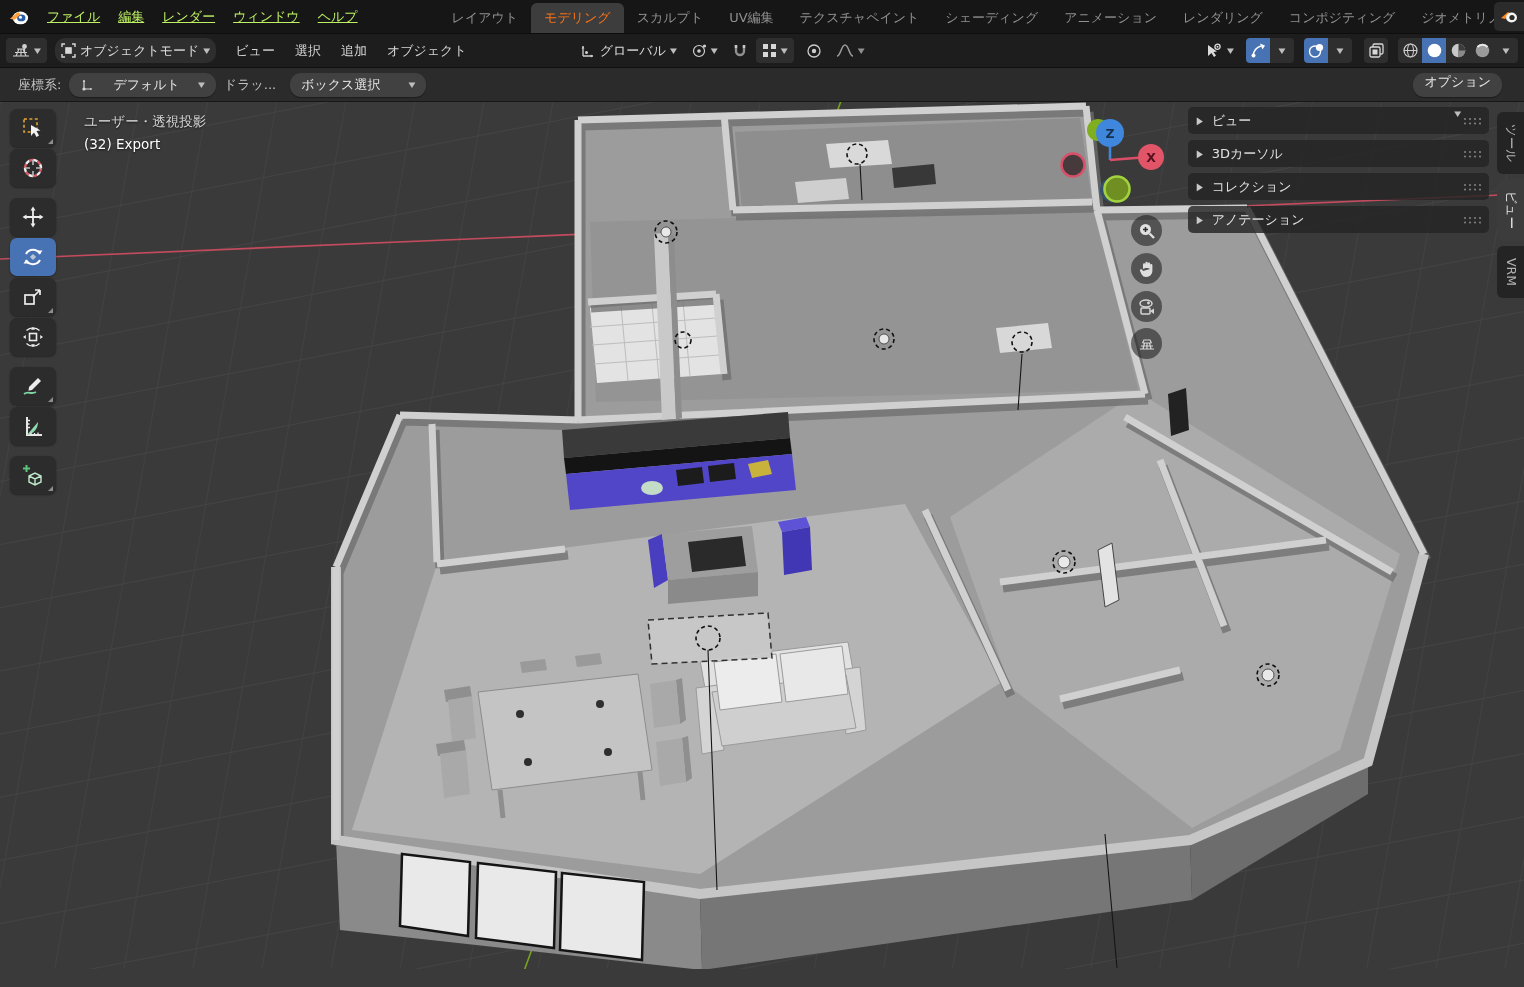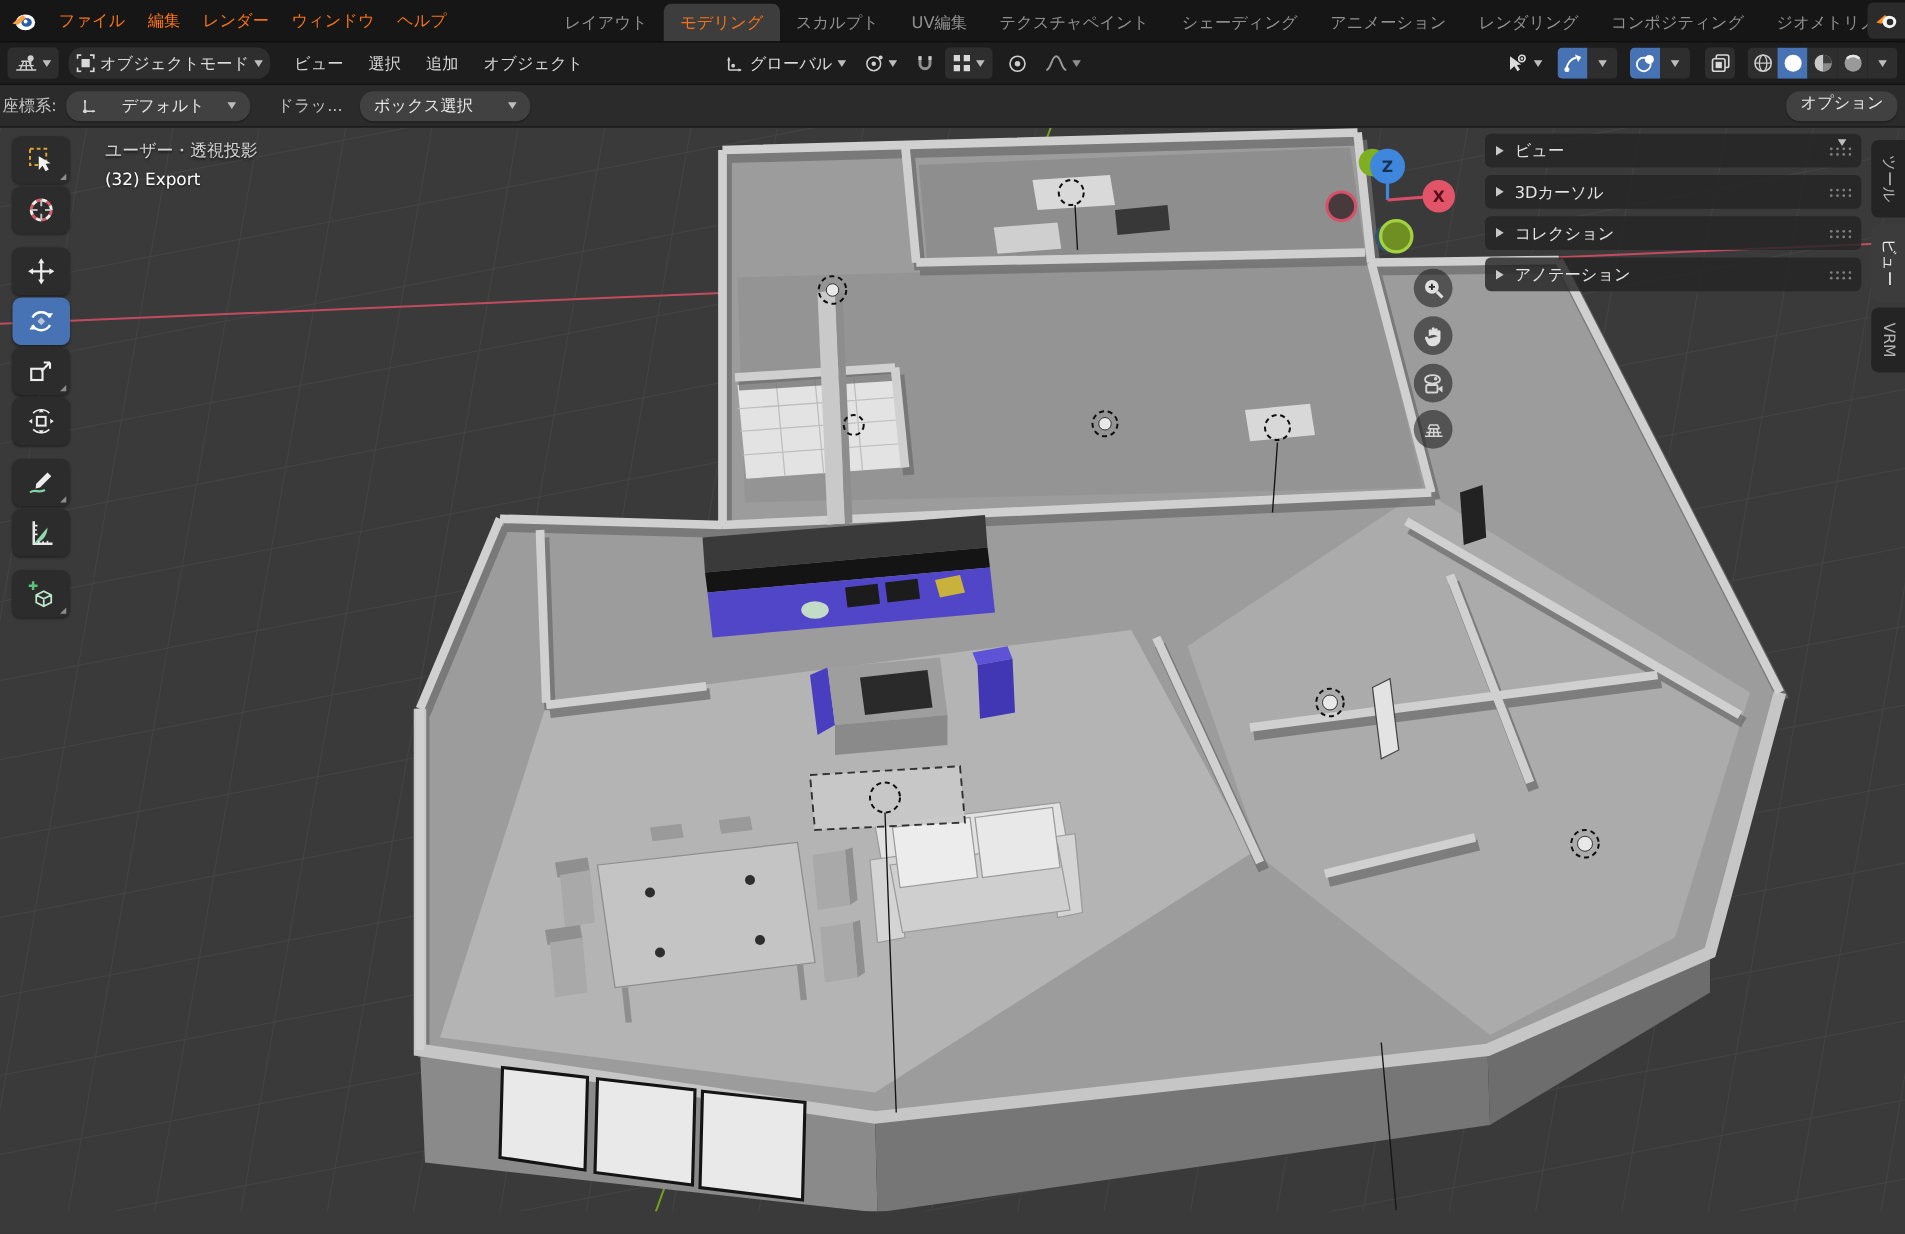--- a/index.html
+++ b/index.html
@@ -8,22 +8,22 @@
     background:#3a3a3a;font-family:"DejaVu Sans","Liberation Sans",sans-serif;
     -webkit-font-smoothing:antialiased;user-select:none;
   }
   
   .topbar{
     height:33px;background:#161616;display:flex;align-items:stretch;
     border-bottom:1px solid #0d0d0d;position:relative;z-index:30;
   }
   .logo{width:38px;display:flex;align-items:center;justify-content:center;}
   .menu-item{
-    color:#f97316;font-size:13px;display:flex;align-items:center;
-    padding:0 9px;cursor:default;white-space:nowrap;
+    color:#bef264;font-size:13px;display:flex;align-items:center;
+    padding:0 9px;cursor:default;white-space:nowrap;text-decoration:underline;
   }
   .ws-tabs{display:flex;align-items:stretch;margin-left:72px;overflow:hidden;flex:1;}
   .ws-tab{
     color:#909090;font-size:13px;display:flex;align-items:center;
     padding:0 13px;white-space:nowrap;border-radius:6px 6px 0 0;margin-top:3px;
   }
   .ws-tab.active{background:#3d3d3d;color:#f97316;}
   .topbar-corner{
     position:absolute;right:0;top:2px;width:30px;height:29px;background:#2b2b2b;
     border-radius:5px 0 0 5px;display:flex;align-items:center;justify-content:center;
@@ -39,21 +39,21 @@
   }
   .hbtn.plain{background:transparent;}
   .chev{font-size:9px;color:#bdbdbd;transform:scaleY(.8);}
   .hmenu{color:#d6d6d6;font-size:13px;padding:0 9px;height:100%;display:flex;align-items:center;white-space:nowrap;}
   .seg{display:flex;align-items:center;border-radius:4px;overflow:hidden;}
   .seg .sbtn{width:24px;height:25px;display:flex;align-items:center;justify-content:center;background:#2e2e2e;}
   .seg .sbtn.on{background:#4772b3;}
   
   .tool-settings{
     height:33px;background:#2b2b2b;display:flex;align-items:center;
-    border-bottom:1px solid #171717;padding:0 2px;position:relative;z-index:28;gap:8px;
+    border-bottom:1px solid #171717;padding:0 18px;position:relative;z-index:28;gap:8px;
   }
   .ts-label{color:#c3c3c3;font-size:13px;white-space:nowrap;}
   .pill{
     height:24px;background:#414141;border-radius:11px;display:flex;align-items:center;
     gap:18px;padding:0 11px;color:#e6e6e6;font-size:13px;white-space:nowrap;
     box-shadow:0 1px 1px rgba(0,0,0,.35);
   }
   
   .viewport{position:relative;height:973px;background:#3a3a3a;overflow:hidden;}
   .scene{position:absolute;inset:0;}
@@ -279,21 +279,21 @@
   <span class="ts-label">座標系:</span>
   <div class="pill">
     <svg width="15" height="15" viewBox="0 0 15 15">
       <path d="M4 12 V3 M4 12 H12" stroke="#d6d6d6" stroke-width="1.2" fill="none"></path>
       <path d="M4 3 L2.8 5 L5.2 5 Z M12 12 L10 10.9 L10 13.1 Z" fill="#d6d6d6"></path>
       <circle cx="4" cy="12" r="1.6" fill="#d6d6d6"></circle>
     </svg>
     <span>デフォルト</span>
     <span class="chev">▼</span>
   </div>
-  <span class="ts-label" style="margin-left:14px;">ドラッ...</span>
+  <span class="ts-label" style="">ドラッ...</span>
   <div class="pill" style="margin-left:6px;">
     <span>ボックス選択</span>
     <span class="chev" style="margin-left:10px;">▼</span>
   </div>
   <div style="flex:1"></div>
   <div class="pill" style="margin-right:4px;flex-direction:column;">
     <span>オプション</span>
     <span class="chev">▼</span>
   </div>
 </div>

